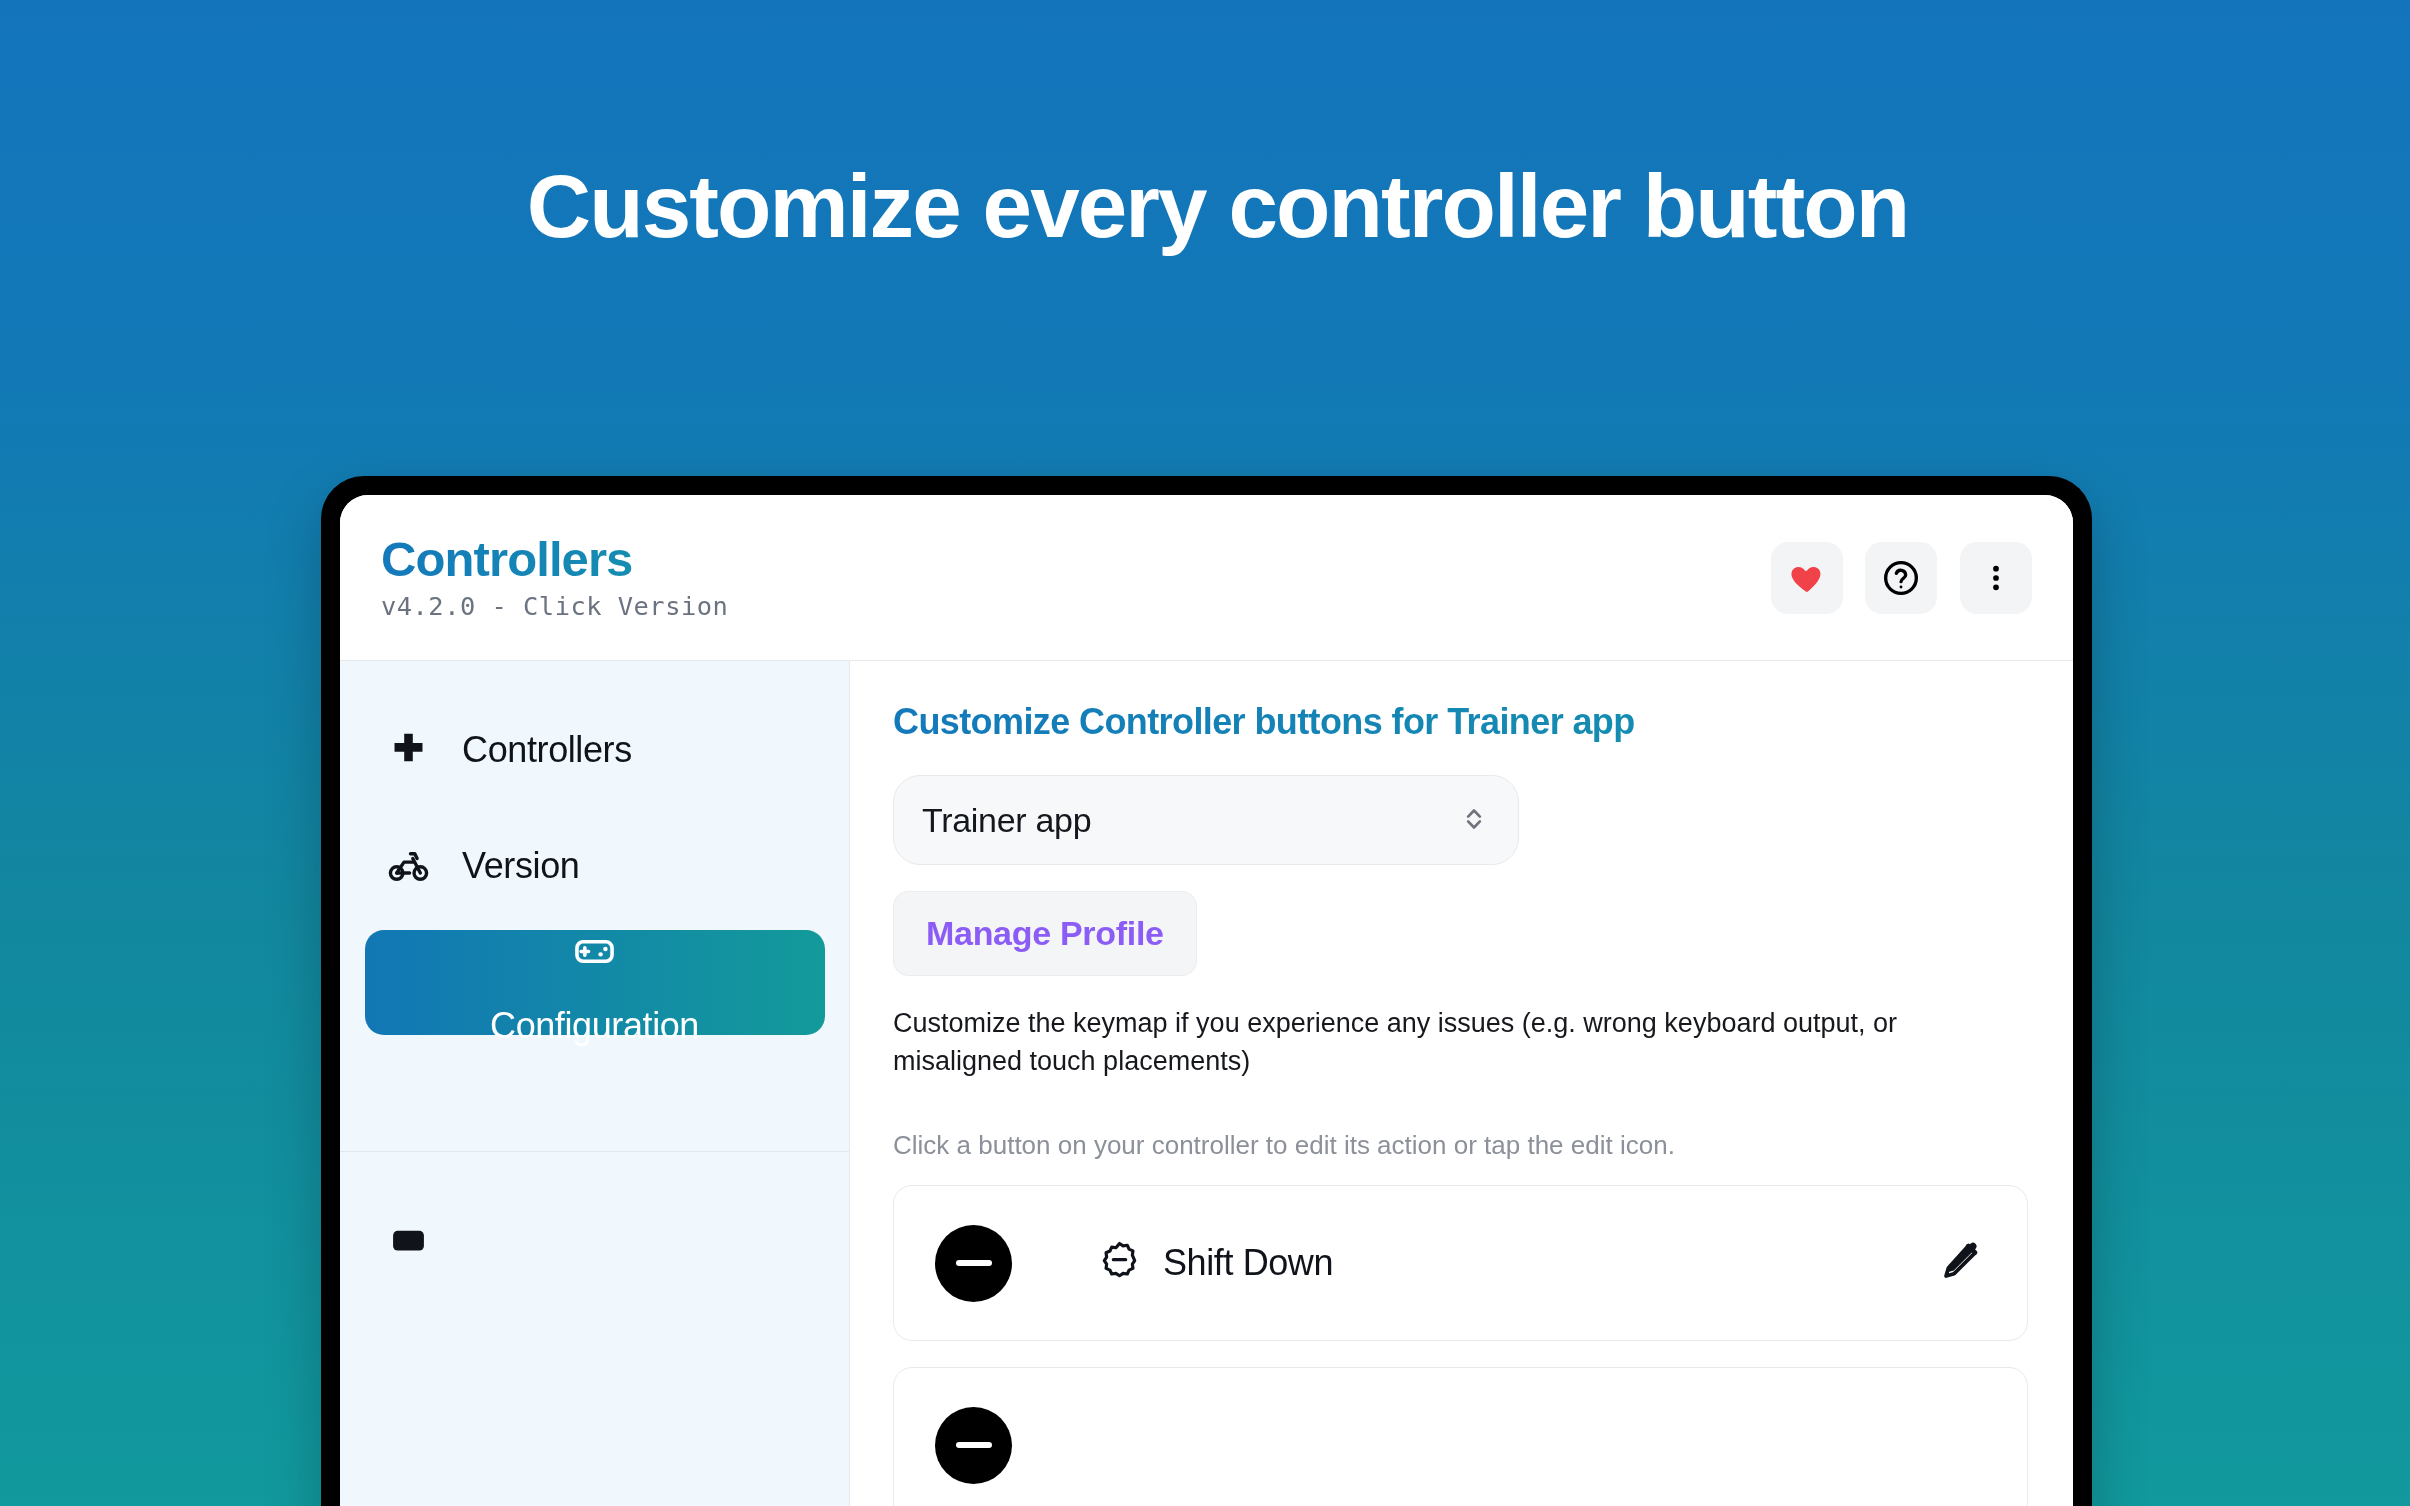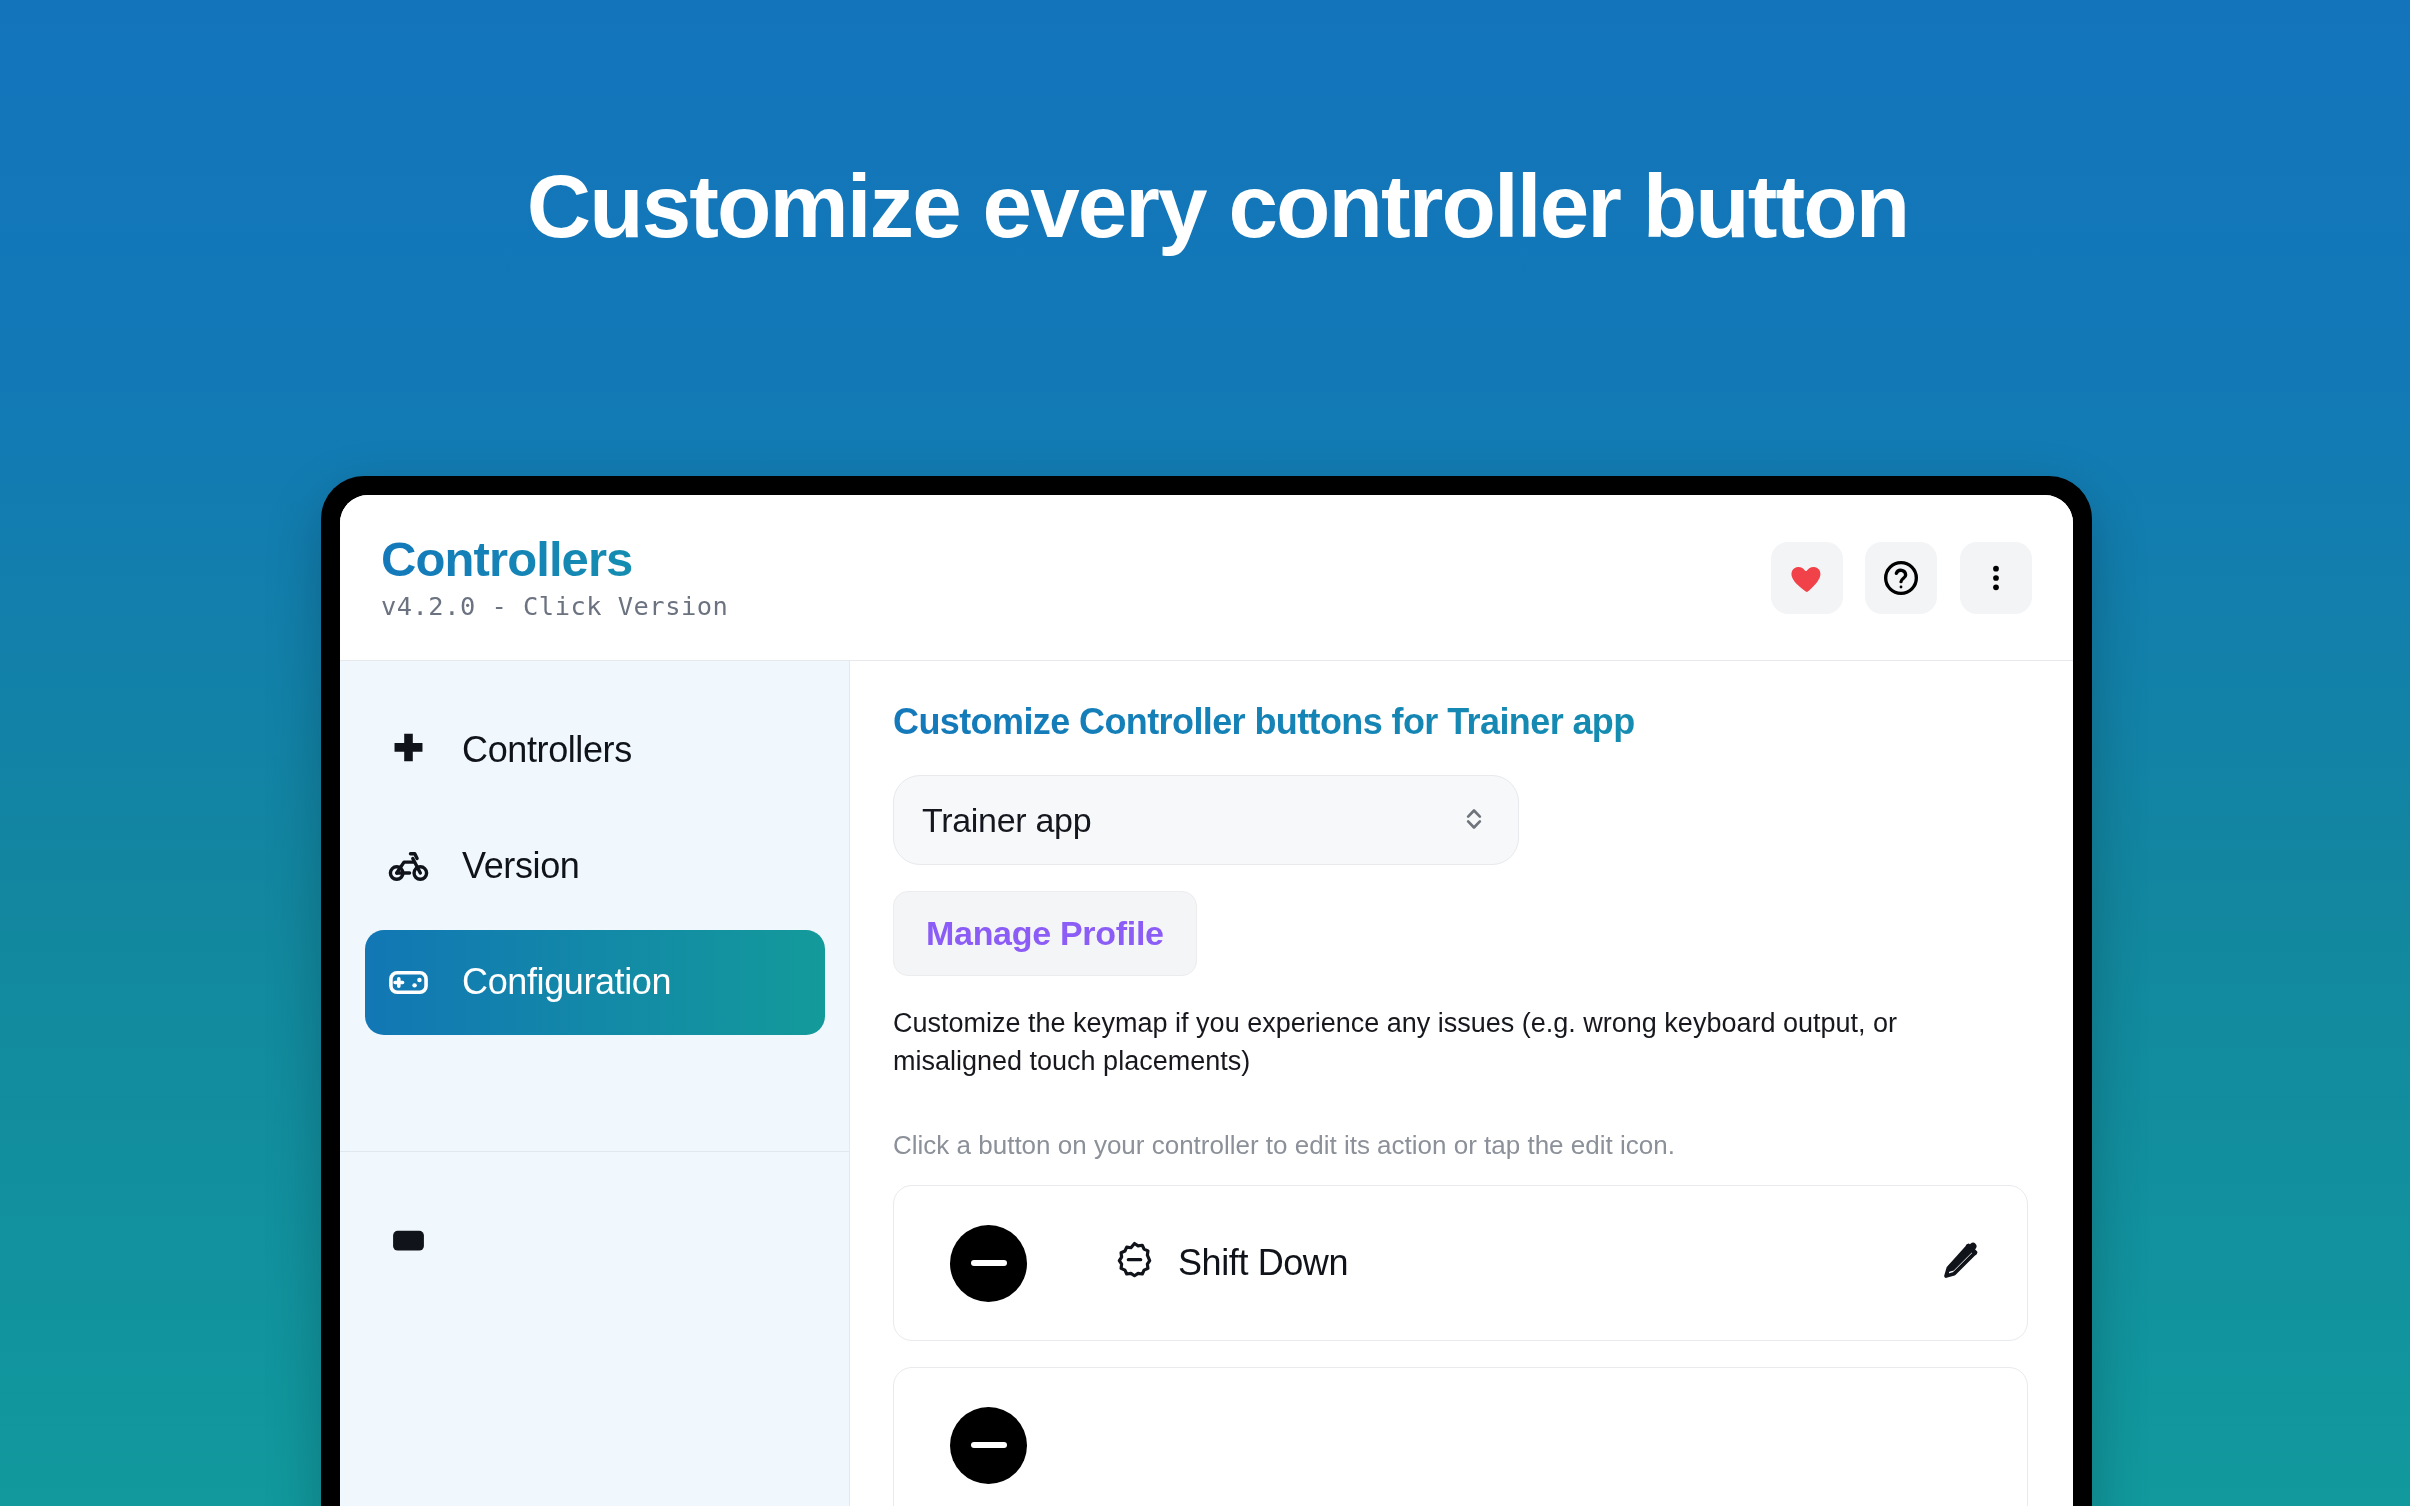--- a/index.html
+++ b/index.html
@@ -130,20 +130,21 @@
     cursor: pointer;
     color: #10131a;
     margin-bottom: 11.3px;
   }
   .nav-item .nav-icon { width: 43px; height: 43px; display: flex; align-items: center; justify-content: center; flex: 0 0 43px; }
   .nav-item .nav-label { font-size: 36px; font-weight: 400; letter-spacing: -0.4px; white-space: nowrap; }
 
   .nav-item.active {
     background: linear-gradient(90deg, #1277b5 0%, #139a9a 100%);
     color: #ffffff;
+    flex-direction: column;
   }
 
   .sidebar-divider {
     position: absolute;
     left: 0;
     right: 0;
     top: 490px;
     height: 0.9px;
     background: #dfe7ef;
   }
@@ -222,21 +223,21 @@
   }
 
   
   .mapping-card {
     background: #ffffff;
     border: 0.9px solid #e9eaed;
     border-radius: 19px;
     height: 156px;
     display: flex;
     align-items: center;
-    padding: 0 38px 0 56px;
+    padding: 0 38px 0 41px;
     margin-bottom: 26px;
   }
 
   .btn-badge {
     width: 77px;
     height: 77px;
     flex: 0 0 77px;
     border-radius: 50%;
     background: #000000;
     display: flex;

